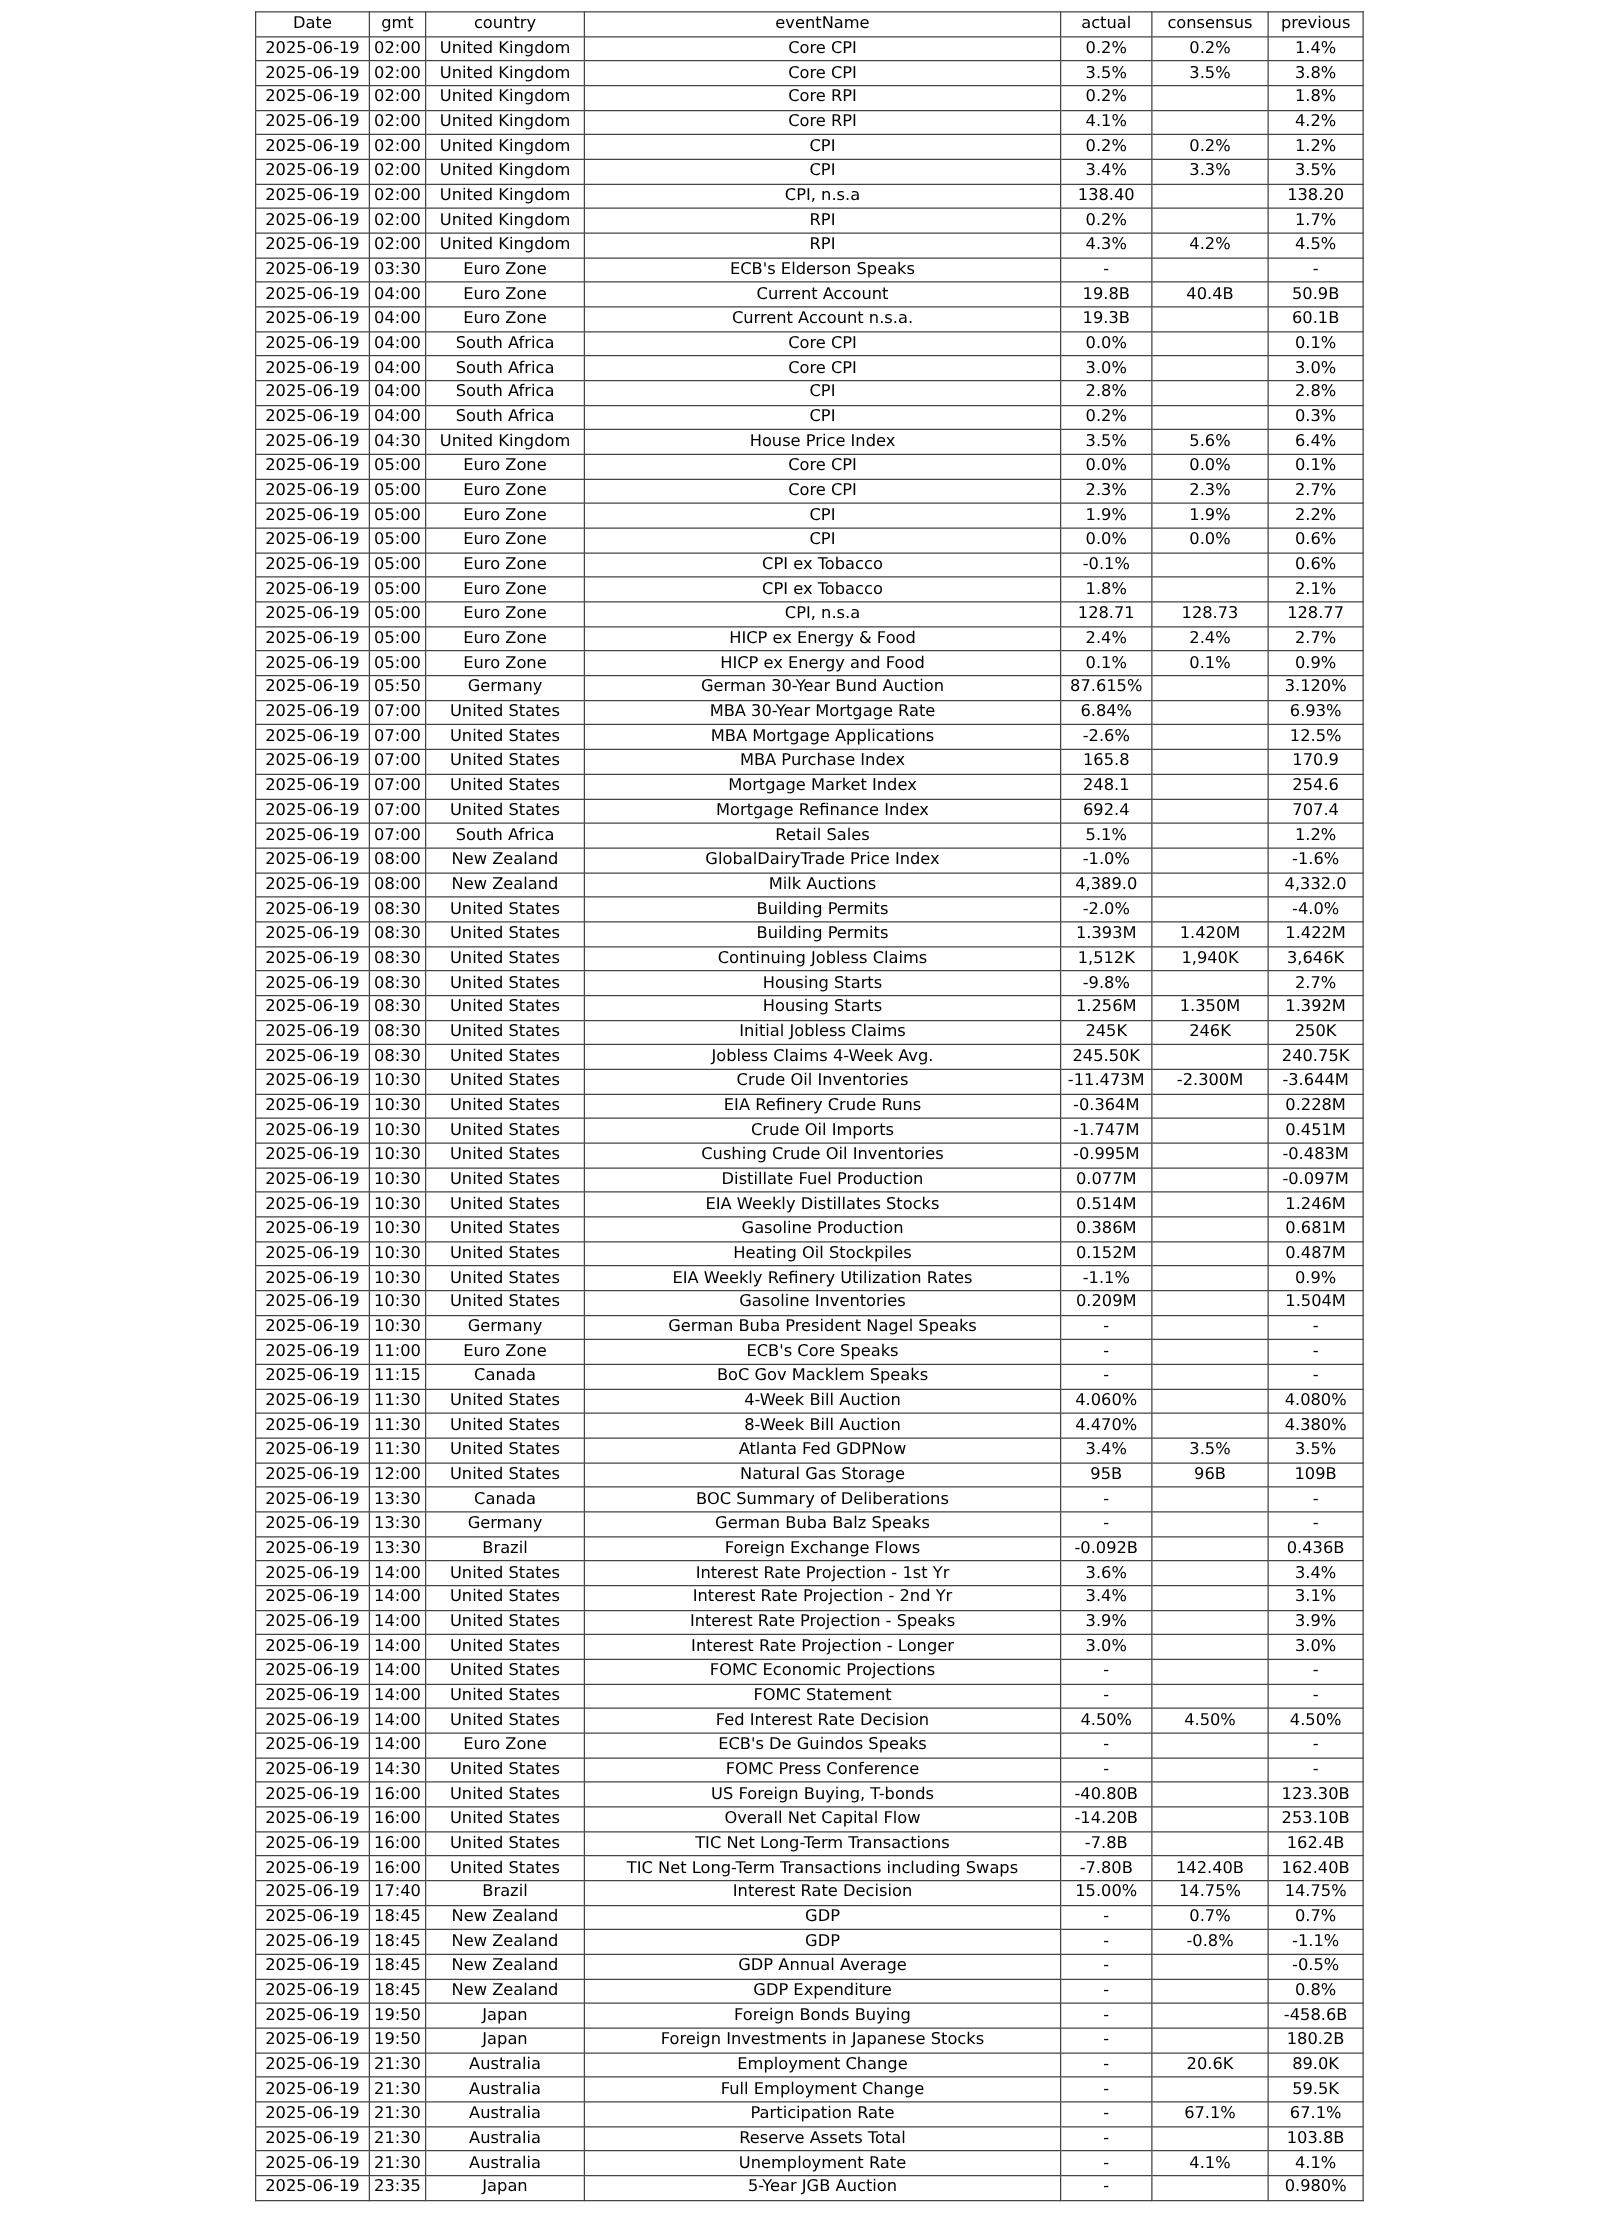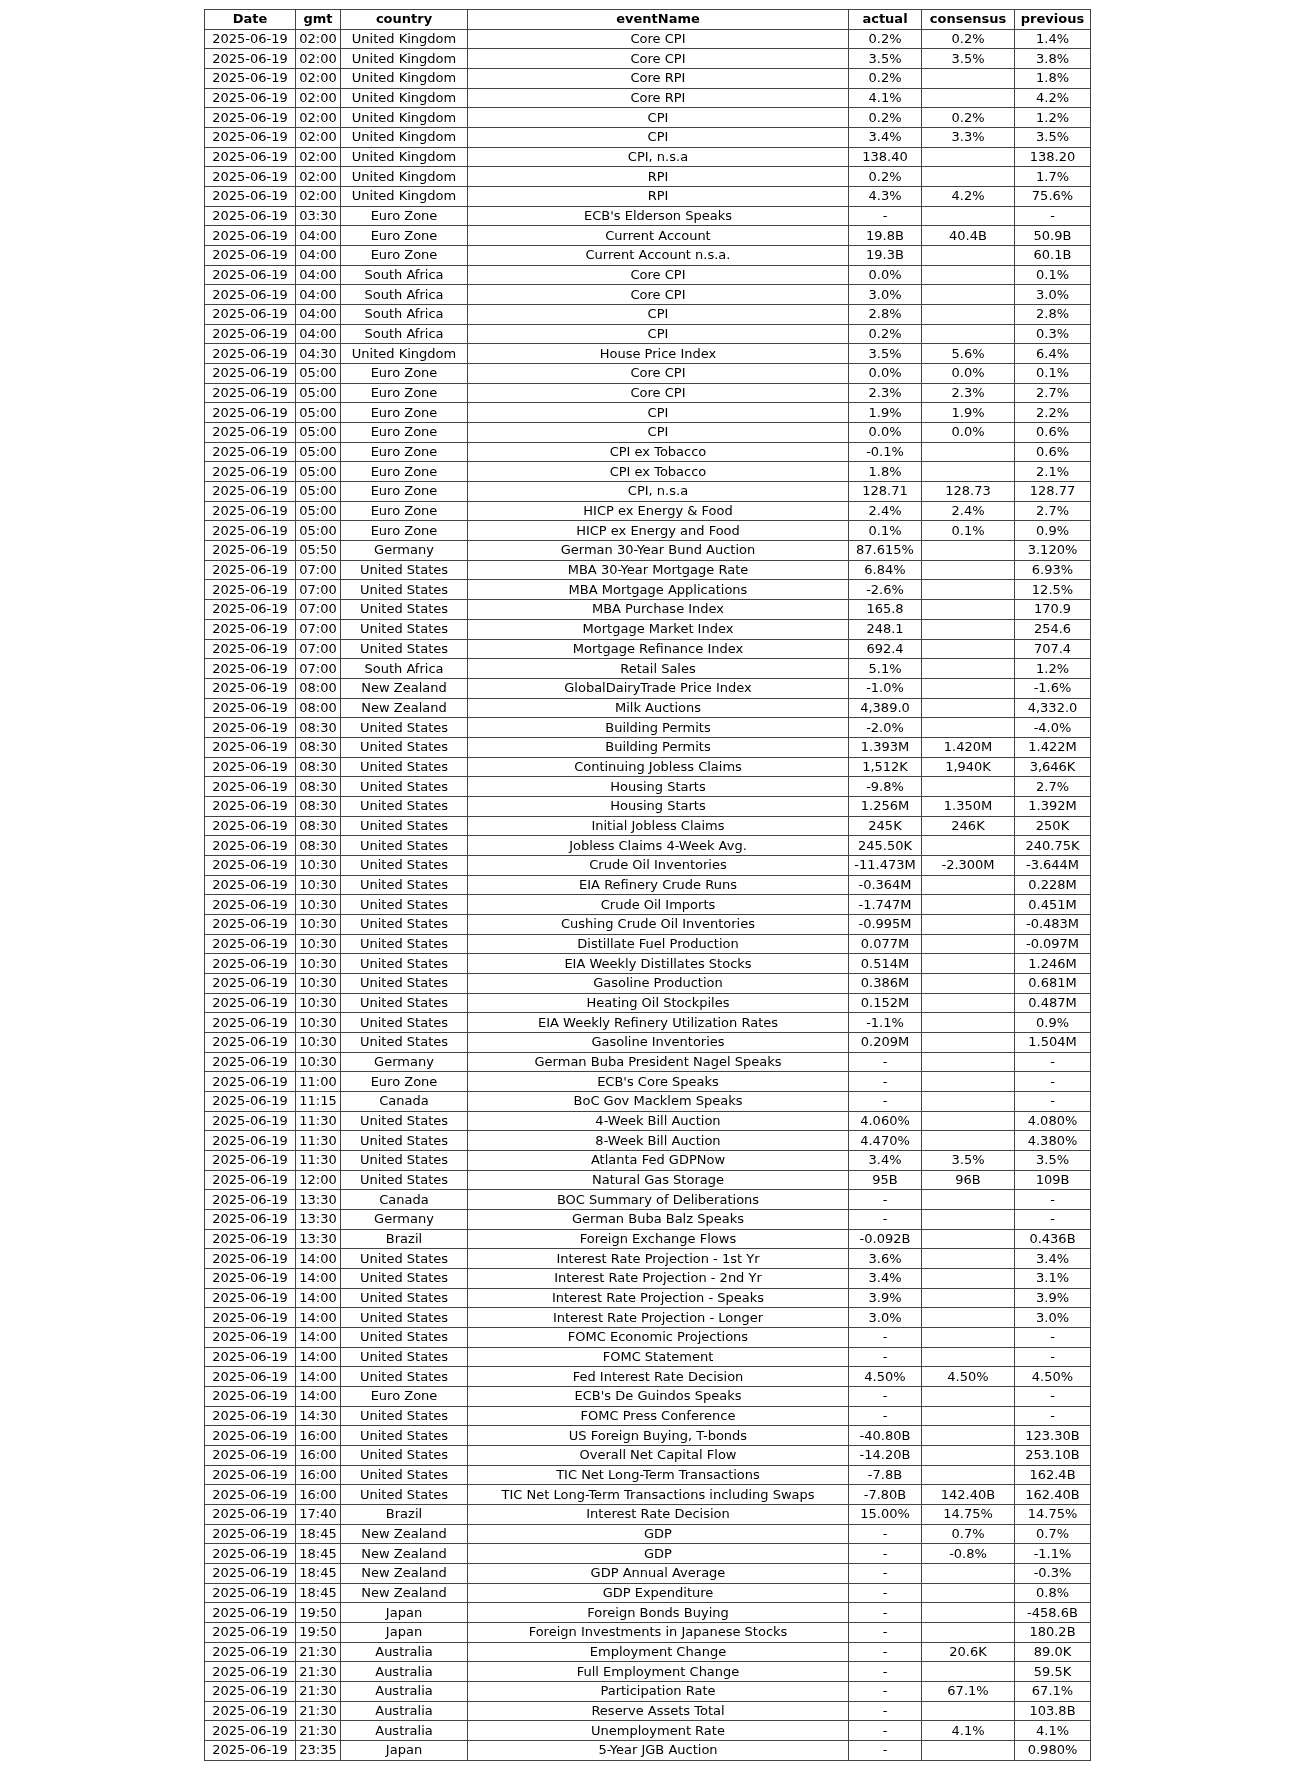--- a/index.html
+++ b/index.html
@@ -16,21 +16,21 @@
   }
   table.events th, table.events td {
     border: 1px solid #444;
     padding: 0 2px;
     height: 18.68px;
     line-height: 18px;
     text-align: center;
     white-space: nowrap;
     overflow: hidden;
   }
-  table.events th { font-weight: bold; }
+  table.events th { font-weight: normal; }
   col.c-date { width: 91px; }
   col.c-gmt { width: 45px; }
   col.c-country { width: 127px; }
   col.c-event { width: 381px; }
   col.c-actual { width: 73px; }
   col.c-consensus { width: 93px; }
   col.c-previous { width: 76px; }
 </style>
 </head>
 <body>
@@ -129,21 +129,21 @@
         <td></td>
         <td>1.7%</td>
       </tr>
       <tr>
         <td>2025-06-19</td>
         <td>02:00</td>
         <td>United Kingdom</td>
         <td>RPI</td>
         <td>4.3%</td>
         <td>4.2%</td>
-        <td>75.6%</td>
+        <td>4.5%</td>
       </tr>
       <tr>
         <td>2025-06-19</td>
         <td>03:30</td>
         <td>Euro Zone</td>
         <td>ECB's Elderson Speaks</td>
         <td>-</td>
         <td></td>
         <td>-</td>
       </tr>
@@ -759,21 +759,21 @@
         <td>-0.8%</td>
         <td>-1.1%</td>
       </tr>
       <tr>
         <td>2025-06-19</td>
         <td>18:45</td>
         <td>New Zealand</td>
         <td>GDP Annual Average</td>
         <td>-</td>
         <td></td>
-        <td>-0.3%</td>
+        <td>-0.5%</td>
       </tr>
       <tr>
         <td>2025-06-19</td>
         <td>18:45</td>
         <td>New Zealand</td>
         <td>GDP Expenditure</td>
         <td>-</td>
         <td></td>
         <td>0.8%</td>
       </tr>

